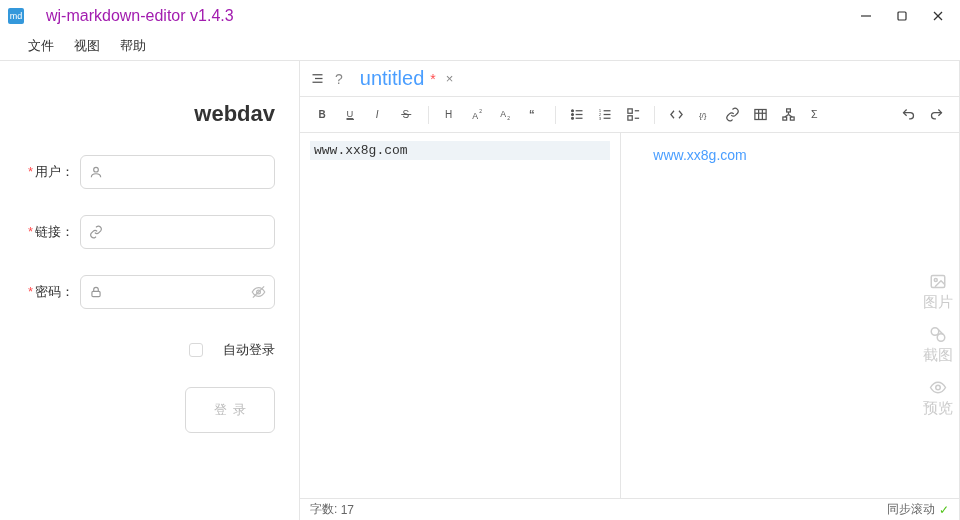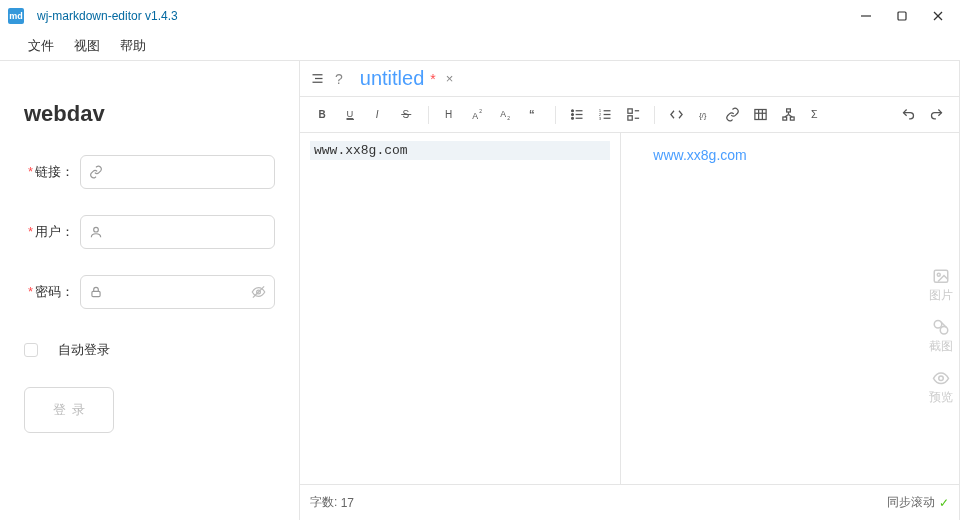--- a/index.html
+++ b/index.html
@@ -1,30 +1,30 @@
 <!DOCTYPE html>
 <html><head>
 <meta charset="utf-8">
 <style>
 * { box-sizing: border-box; margin: 0; padding: 0; }
 body { font-family: "Microsoft YaHei", "PingFang SC", sans-serif; font-size: 13px; color: #333; width: 960px; height: 520px; overflow: hidden; background: #fff; }
 
 .titlebar { height: 32px; display: flex; align-items: center; padding: 0 8px; border-bottom: 1px solid transparent; }
-.app-logo { width: 16px; height: 16px; background: #3498db; color: #fff; font-size: 9px; font-weight: bold; display: flex; align-items: center; justify-content: center; border-radius: 2px; margin-right: 13px; }
-.app-title { font-size: 12px; color: #0369a1; flex: 1; }
+.app-logo { width: 16px; height: 16px; background: #3498db; color: #fff; font-size: 9px; font-weight: normal; display: flex; align-items: center; justify-content: center; border-radius: 2px; margin-right: 22px; }
+.app-title { font-size: 16px; color: #a21caf; flex: 1; }
 .win-controls { display: flex; gap: 8px; align-items: center; }
 .win-btn { width: 28px; height: 20px; display: flex; align-items: center; justify-content: center; cursor: pointer; }
 .win-btn svg { width: 12px; height: 12px; }
 
 .menubar { height: 28px; display: flex; align-items: center; padding: 0 20px; gap: 4px; }
 .menu-item { padding: 3px 8px; font-size: 13px; cursor: pointer; }
 
 .main { display: flex; height: calc(520px - 60px); border-top: 1px solid #e5e5e5; }
 
-.sidebar { width: 300px; border-right: 1px solid #e5e5e5; padding: 40px 24px 0; display: flex; flex-direction: column; align-items: flex-start; }
+.sidebar { width: 300px; border-right: 1px solid #e5e5e5; padding: 40px 24px 0; display: flex; flex-direction: column; align-items: flex-end; }
 .sidebar-title { font-size: 22px; font-weight: bold; margin-bottom: 28px; }
 .form-row { width: 100%; display: flex; align-items: center; margin-bottom: 26px; }
 .form-label { width: 56px; font-size: 13px; color: #333; text-align: right; padding-right: 6px; }
 .form-label .req { color: #ff4d4f; margin-right: 2px; }
 .form-input-wrap { flex: 1; position: relative; }
 .form-input { width: 100%; height: 34px; border: 1px solid #d9d9d9; border-radius: 6px; padding: 0 10px 0 30px; font-size: 13px; outline: none; }
 .input-icon { position: absolute; left: 9px; top: 50%; transform: translateY(-50%); color: #999; }
 .input-icon svg { width: 14px; height: 14px; display: block; }
 .suffix-icon { position: absolute; right: 9px; top: 50%; transform: translateY(-50%); color: #bbb; cursor: pointer; }
 .suffix-icon svg { width: 15px; height: 15px; display: block; }
@@ -49,23 +49,23 @@
 
 .panes { flex: 1; display: flex; position: relative; gap: 16px; }
 .source-pane { width: 50%; border-right: 1px solid #e5e5e5; padding: 8px 10px; }
 .source-line { font-family: "Courier New", monospace; font-size: 13px; background: #eef3f7; padding: 2px 4px; }
 .preview-pane { width: 50%; padding: 14px 16px; }
 .preview-link { color: #4a9eff; font-size: 14px; }
 
 .side-tools { position: absolute; right: 6px; top: 50%; transform: translateY(-30%); display: flex; flex-direction: column; gap: 14px; align-items: center; color: #ccc; }
 .side-tool { display: flex; flex-direction: column; align-items: center; gap: 2px; cursor: pointer; }
 .side-tool svg { width: 18px; height: 18px; }
-.side-tool-label { font-size: 12px; }
-
-.statusbar { height: 36px; border-top: 1px solid #e5e5e5; display: flex; align-items: center; padding: 4px 10px; font-size: 12px; color: #666; }
+.side-tool-label { font-size: 15px; }
+
+.statusbar { height: 22px; border-top: 1px solid #e5e5e5; display: flex; align-items: center; padding: 4px 10px; font-size: 12px; color: #666; }
 .status-spacer { flex: 1; }
 .sync-check { color: #52c41a; margin-left: 4px; }
 </style>
 </head>
 <body>
 
 <div class="titlebar">
   <div class="app-logo">md</div>
   <div class="app-title">wj-markdown-editor v1.4.3</div>
   <div class="win-controls">
@@ -93,39 +93,39 @@
   <div class="menu-item">视图</div>
   <div class="menu-item">帮助</div>
 </div>
 
 <div class="main">
 
   <div class="sidebar">
     <div class="sidebar-title">webdav</div>
 
     <div class="form-row">
+      <div class="form-label"><span class="req">*</span><span>用户：</span></div>
+      <div class="form-input-wrap">
+        <span class="input-icon">
+            <svg viewBox="0 0 24 24" fill="none" stroke="currentColor" stroke-width="2">
+              <circle cx="12" cy="8" r="4"></circle>
+              <path d="M4 21c0-4 4-6 8-6s8 2 8 6"></path>
+            </svg>
+          </span>
+        <input class="form-input" type="text" style="">
+      </div>
+    </div>
+
+    <div class="form-row">
       <div class="form-label"><span class="req">*</span><span>链接：</span></div>
       <div class="form-input-wrap">
         <span class="input-icon">
             <svg viewBox="0 0 24 24" fill="none" stroke="currentColor" stroke-width="2">
               <path d="M10 13a5 5 0 0 0 7 0l3-3a5 5 0 0 0-7-7l-1 1"></path>
               <path d="M14 11a5 5 0 0 0-7 0l-3 3a5 5 0 0 0 7 7l1-1"></path>
-            </svg>
-          </span>
-        <input class="form-input" type="text" style="">
-      </div>
-    </div>
-
-    <div class="form-row">
-      <div class="form-label"><span class="req">*</span><span>用户：</span></div>
-      <div class="form-input-wrap">
-        <span class="input-icon">
-            <svg viewBox="0 0 24 24" fill="none" stroke="currentColor" stroke-width="2">
-              <circle cx="12" cy="8" r="4"></circle>
-              <path d="M4 21c0-4 4-6 8-6s8 2 8 6"></path>
             </svg>
           </span>
         <input class="form-input" type="text" style="">
       </div>
     </div>
 
     <div class="form-row">
       <div class="form-label"><span class="req">*</span><span>密码：</span></div>
       <div class="form-input-wrap">
         <span class="input-icon">

